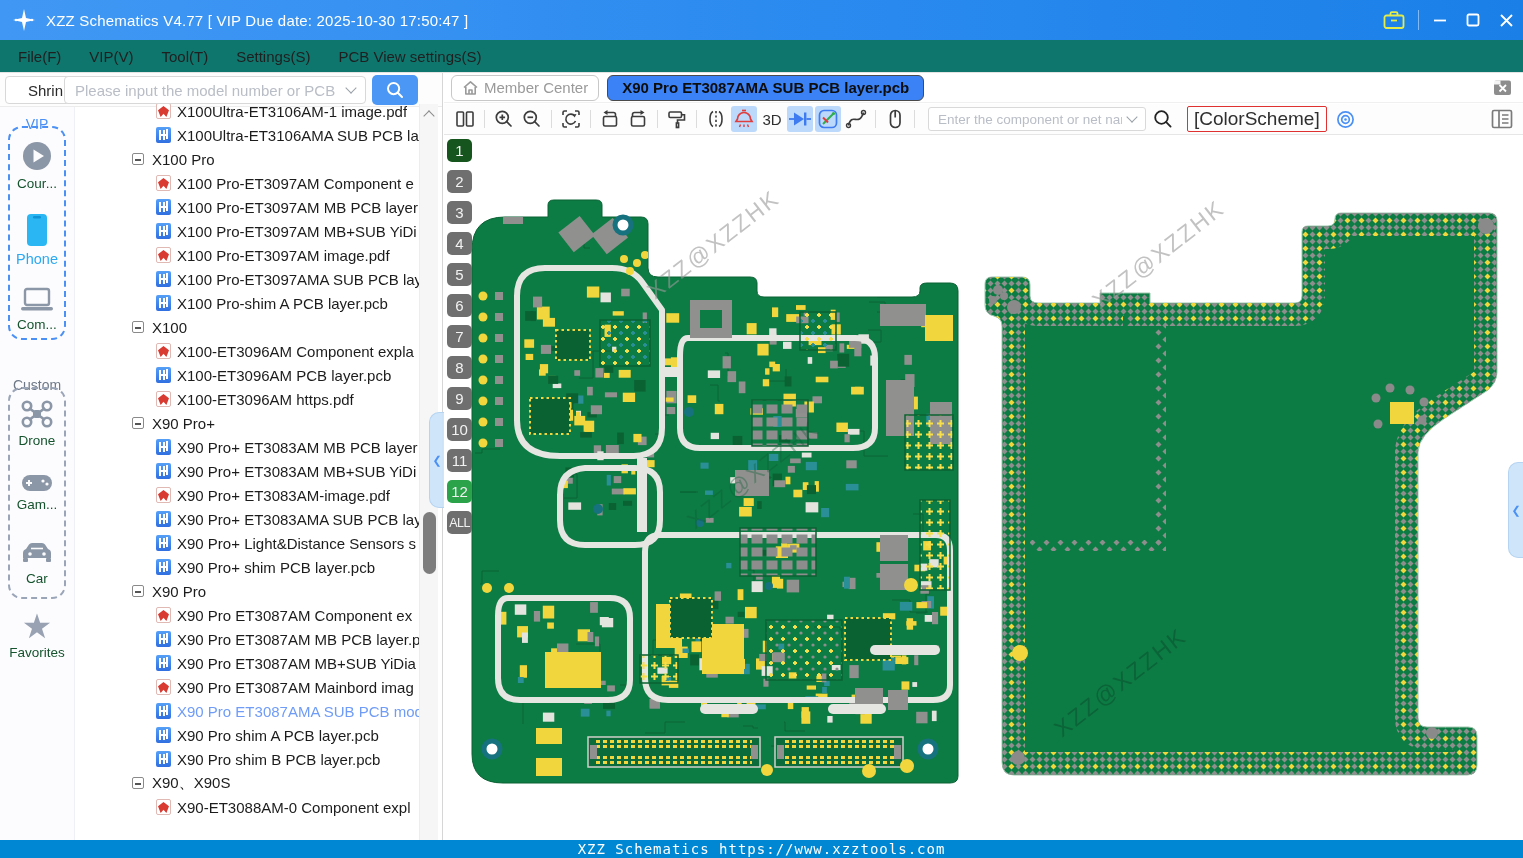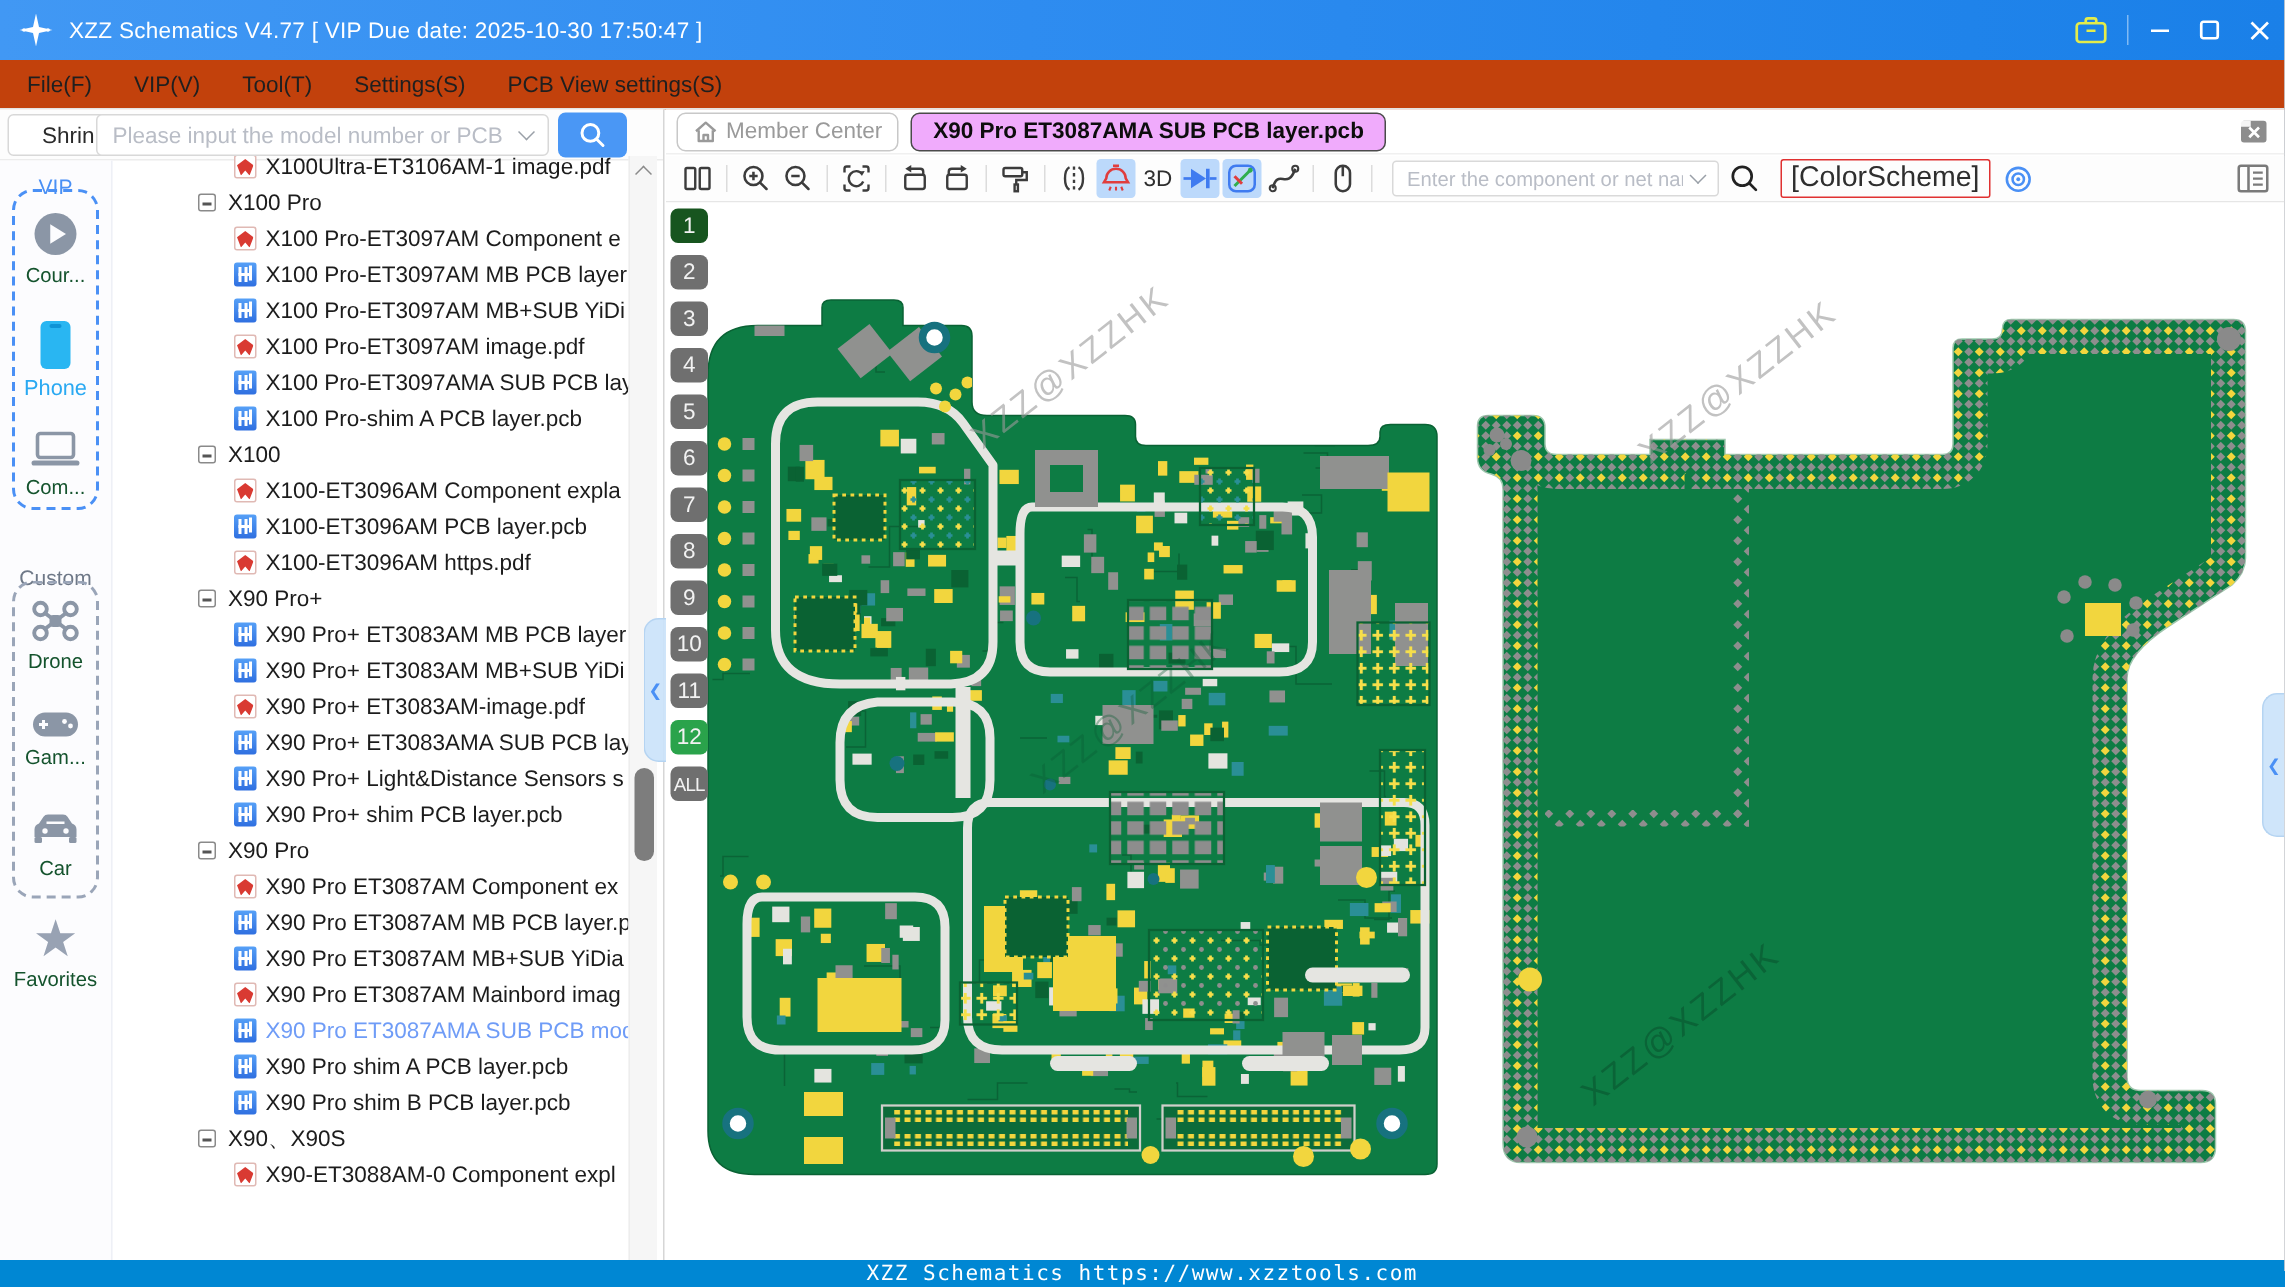--- a/index.html
+++ b/index.html
@@ -13,21 +13,21 @@
     display:flex;align-items:center;color:#fff;}
   .titlebar .appicon{width:24px;height:24px;margin-left:12px;}
   .titlebar .title{margin-left:10px;font-size:15px;letter-spacing:.2px;}
   .wctrl{position:absolute;top:0;height:40px;display:flex;align-items:center;}
   .wc-brief{right:112px;width:34px;justify-content:center;}
   .wc-sep{right:104px;width:1px;height:20px;background:rgba(255,255,255,.45);top:10px;position:absolute;}
   .wcbtn{width:34px;height:40px;display:flex;align-items:center;justify-content:center;cursor:default;}
   .wc-min{position:absolute;right:66px;} .wc-max{position:absolute;right:33px;} .wc-close{position:absolute;right:0;}
 
   
-  .menubar{position:absolute;left:0;top:40px;width:1523px;height:33px;background:#c2410c;
+  .menubar{position:absolute;left:0;top:40px;width:1523px;height:33px;background:#0f766e;
     border-bottom:1px solid #e3e3e3;display:flex;align-items:center;padding-left:4px;}
   .menuitem{font-size:15px;color:#1f1f1f;padding:0 14px;height:100%;display:flex;align-items:center;}
 
   
   .leftpanel{position:absolute;left:0;top:73px;width:443px;height:767px;background:#fff;border-right:1px solid #d6d6d6;}
   .lp-header{position:absolute;left:0;top:0;width:442px;height:34px;background:#fdfdfd;border-bottom:1px solid #ececec;}
   .shrinkbtn{position:absolute;left:5px;top:3px;height:28px;padding:0 22px;background:#fff;border:1px solid #d8d8d8;
     border-radius:4px;font-size:15px;color:#2a2a2a;display:flex;align-items:center;}
   .modelsearch{position:absolute;left:64px;top:3px;width:302px;height:28px;border:1px solid #d8d8d8;border-radius:4px;
     background:#fff;display:flex;align-items:center;padding:0 8px;}
@@ -77,21 +77,21 @@
   .handleL{left:429px;top:339px;}
   .handleR{position:absolute;left:1508px;top:462px;width:15px;height:96px;background:rgba(203,227,250,.92);
     border:1px solid #b5d4f2;border-right:none;border-radius:10px 0 0 10px;display:flex;align-items:center;justify-content:center;color:#4a90f5;font-size:11px;}
 
   
   .main{position:absolute;left:444px;top:73px;width:1079px;height:767px;background:#fff;}
   .memberrow{position:absolute;left:0;top:0;width:100%;height:30px;display:flex;align-items:center;padding-left:7px;border-bottom:1px solid #f0f0f0;}
   .memberbtn{height:26px;border:1px solid #c8c8c8;border-radius:6px;display:flex;align-items:center;gap:5px;
     padding:0 10px;color:#9a9a9a;font-size:15px;background:#fff;}
   .doctab{height:26px;margin-left:8px;border:1.6px solid #4a4a4a;border-radius:6px;display:flex;align-items:center;
-    padding:0 14px;font-size:15px;font-weight:bold;color:#0d0d0d;background:#f0abfc;}
+    padding:0 14px;font-size:15px;font-weight:bold;color:#0d0d0d;background:#3b82f6;}
   .closetabs{margin-left:auto;margin-right:10px;}
 
   .toolrow{position:absolute;left:0;top:31px;width:100%;height:31px;display:flex;align-items:center;
     padding-left:7px;border-bottom:1px solid #e6e6e6;background:#fdfdfd;}
   .tbtn{width:26px;height:26px;display:flex;align-items:center;justify-content:center;border-radius:3px;margin:0 1px;flex:none;}
   .tbtn.on{background:#bcd9fb;}
   .tsep{width:1px;height:18px;background:#dcdcdc;margin:0 5px;flex:none;}
   .t3d{font-size:15px;color:#2e2e2e;padding:0 3px;}
   .compsearch{height:24px;width:218px;border:1px solid #d9d9d9;border-radius:3px;background:#fff;display:flex;
     align-items:center;padding:0 7px;margin-left:8px;flex:none;}
@@ -243,20 +243,24 @@
         <span class="star">★</span>
         <span class="sblabel">Favorites</span>
       </div>
     </div>
 
     <div class="tree">
       <div style="margin-top:-5px;">
       <div class="trow child">
             <span class="fic pdf"></span>
             <span class="tlabel">X100Ultra-ET3106AM-1 image.pdf</span>
+          </div>
+      <div class="trow child">
+            <span class="fic pcb"></span>
+            <span class="tlabel">X100Ultra-ET3106AMA SUB PCB la</span>
           </div>
       <div class="trow group">
             <span class="mb"></span>
             <span class="tlabel">X100 Pro</span>
           </div>
       <div class="trow child">
             <span class="fic pdf"></span>
             <span class="tlabel">X100 Pro-ET3097AM Component e</span>
           </div>
       <div class="trow child">

